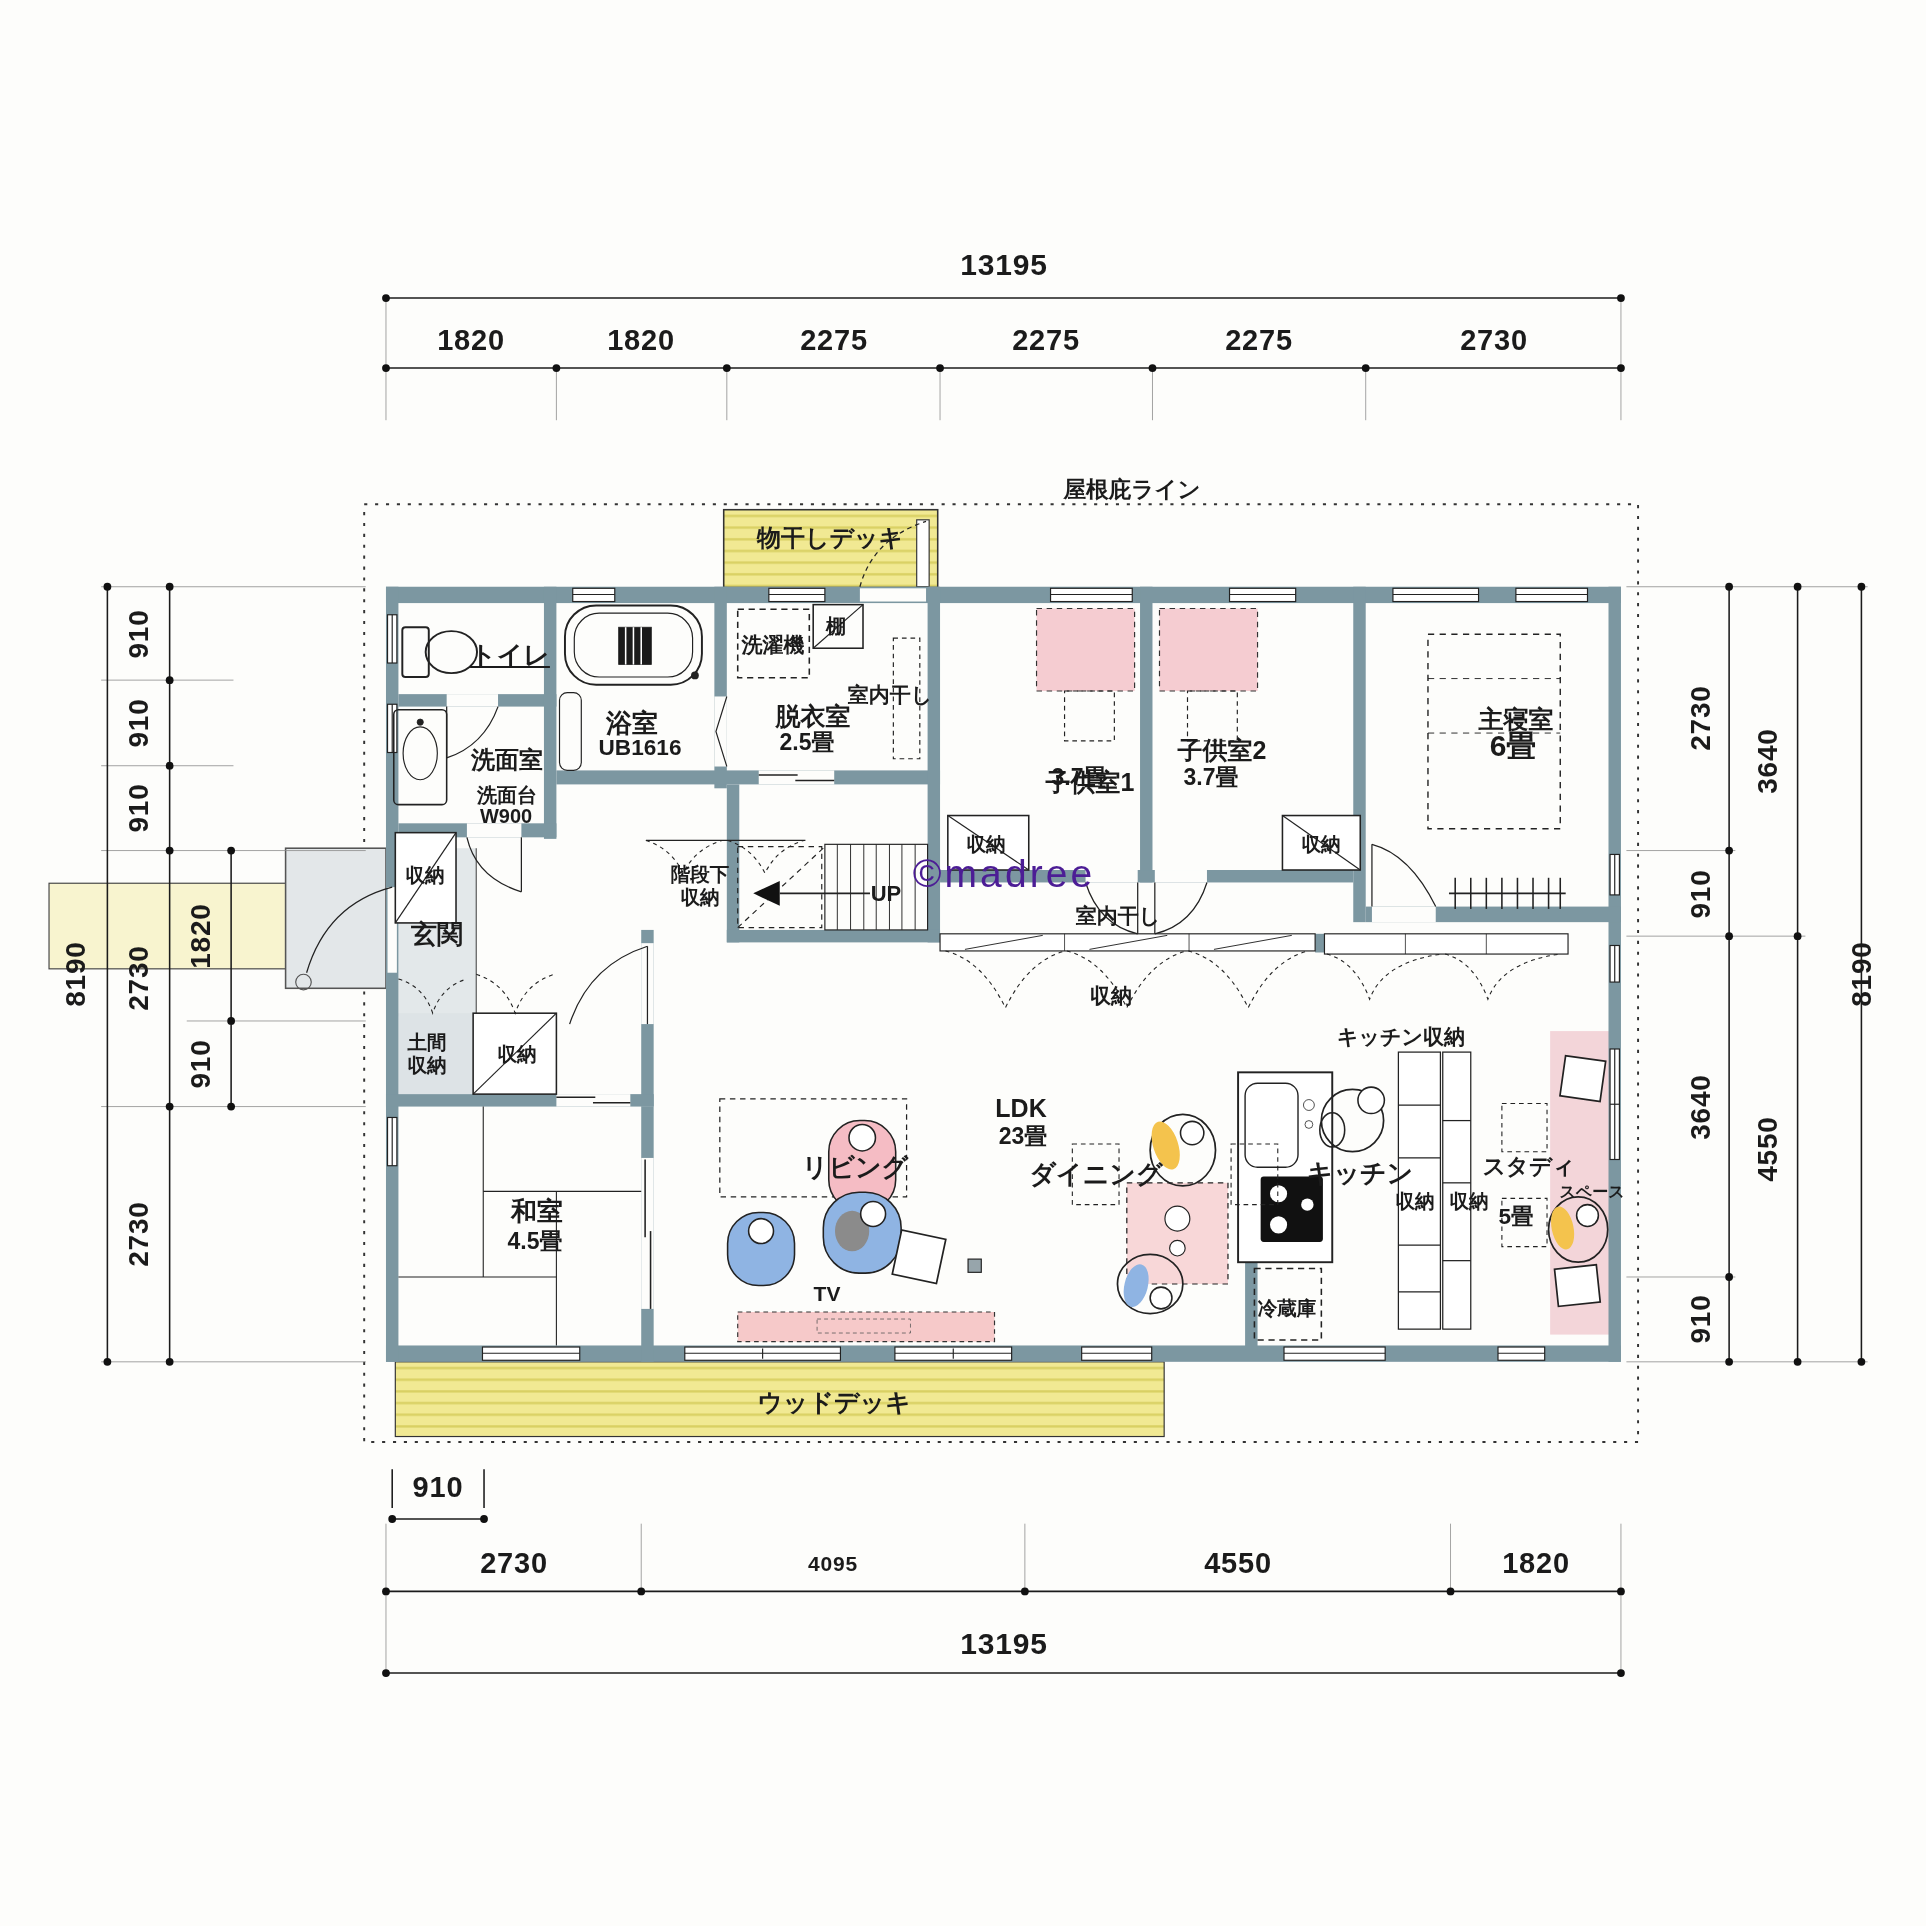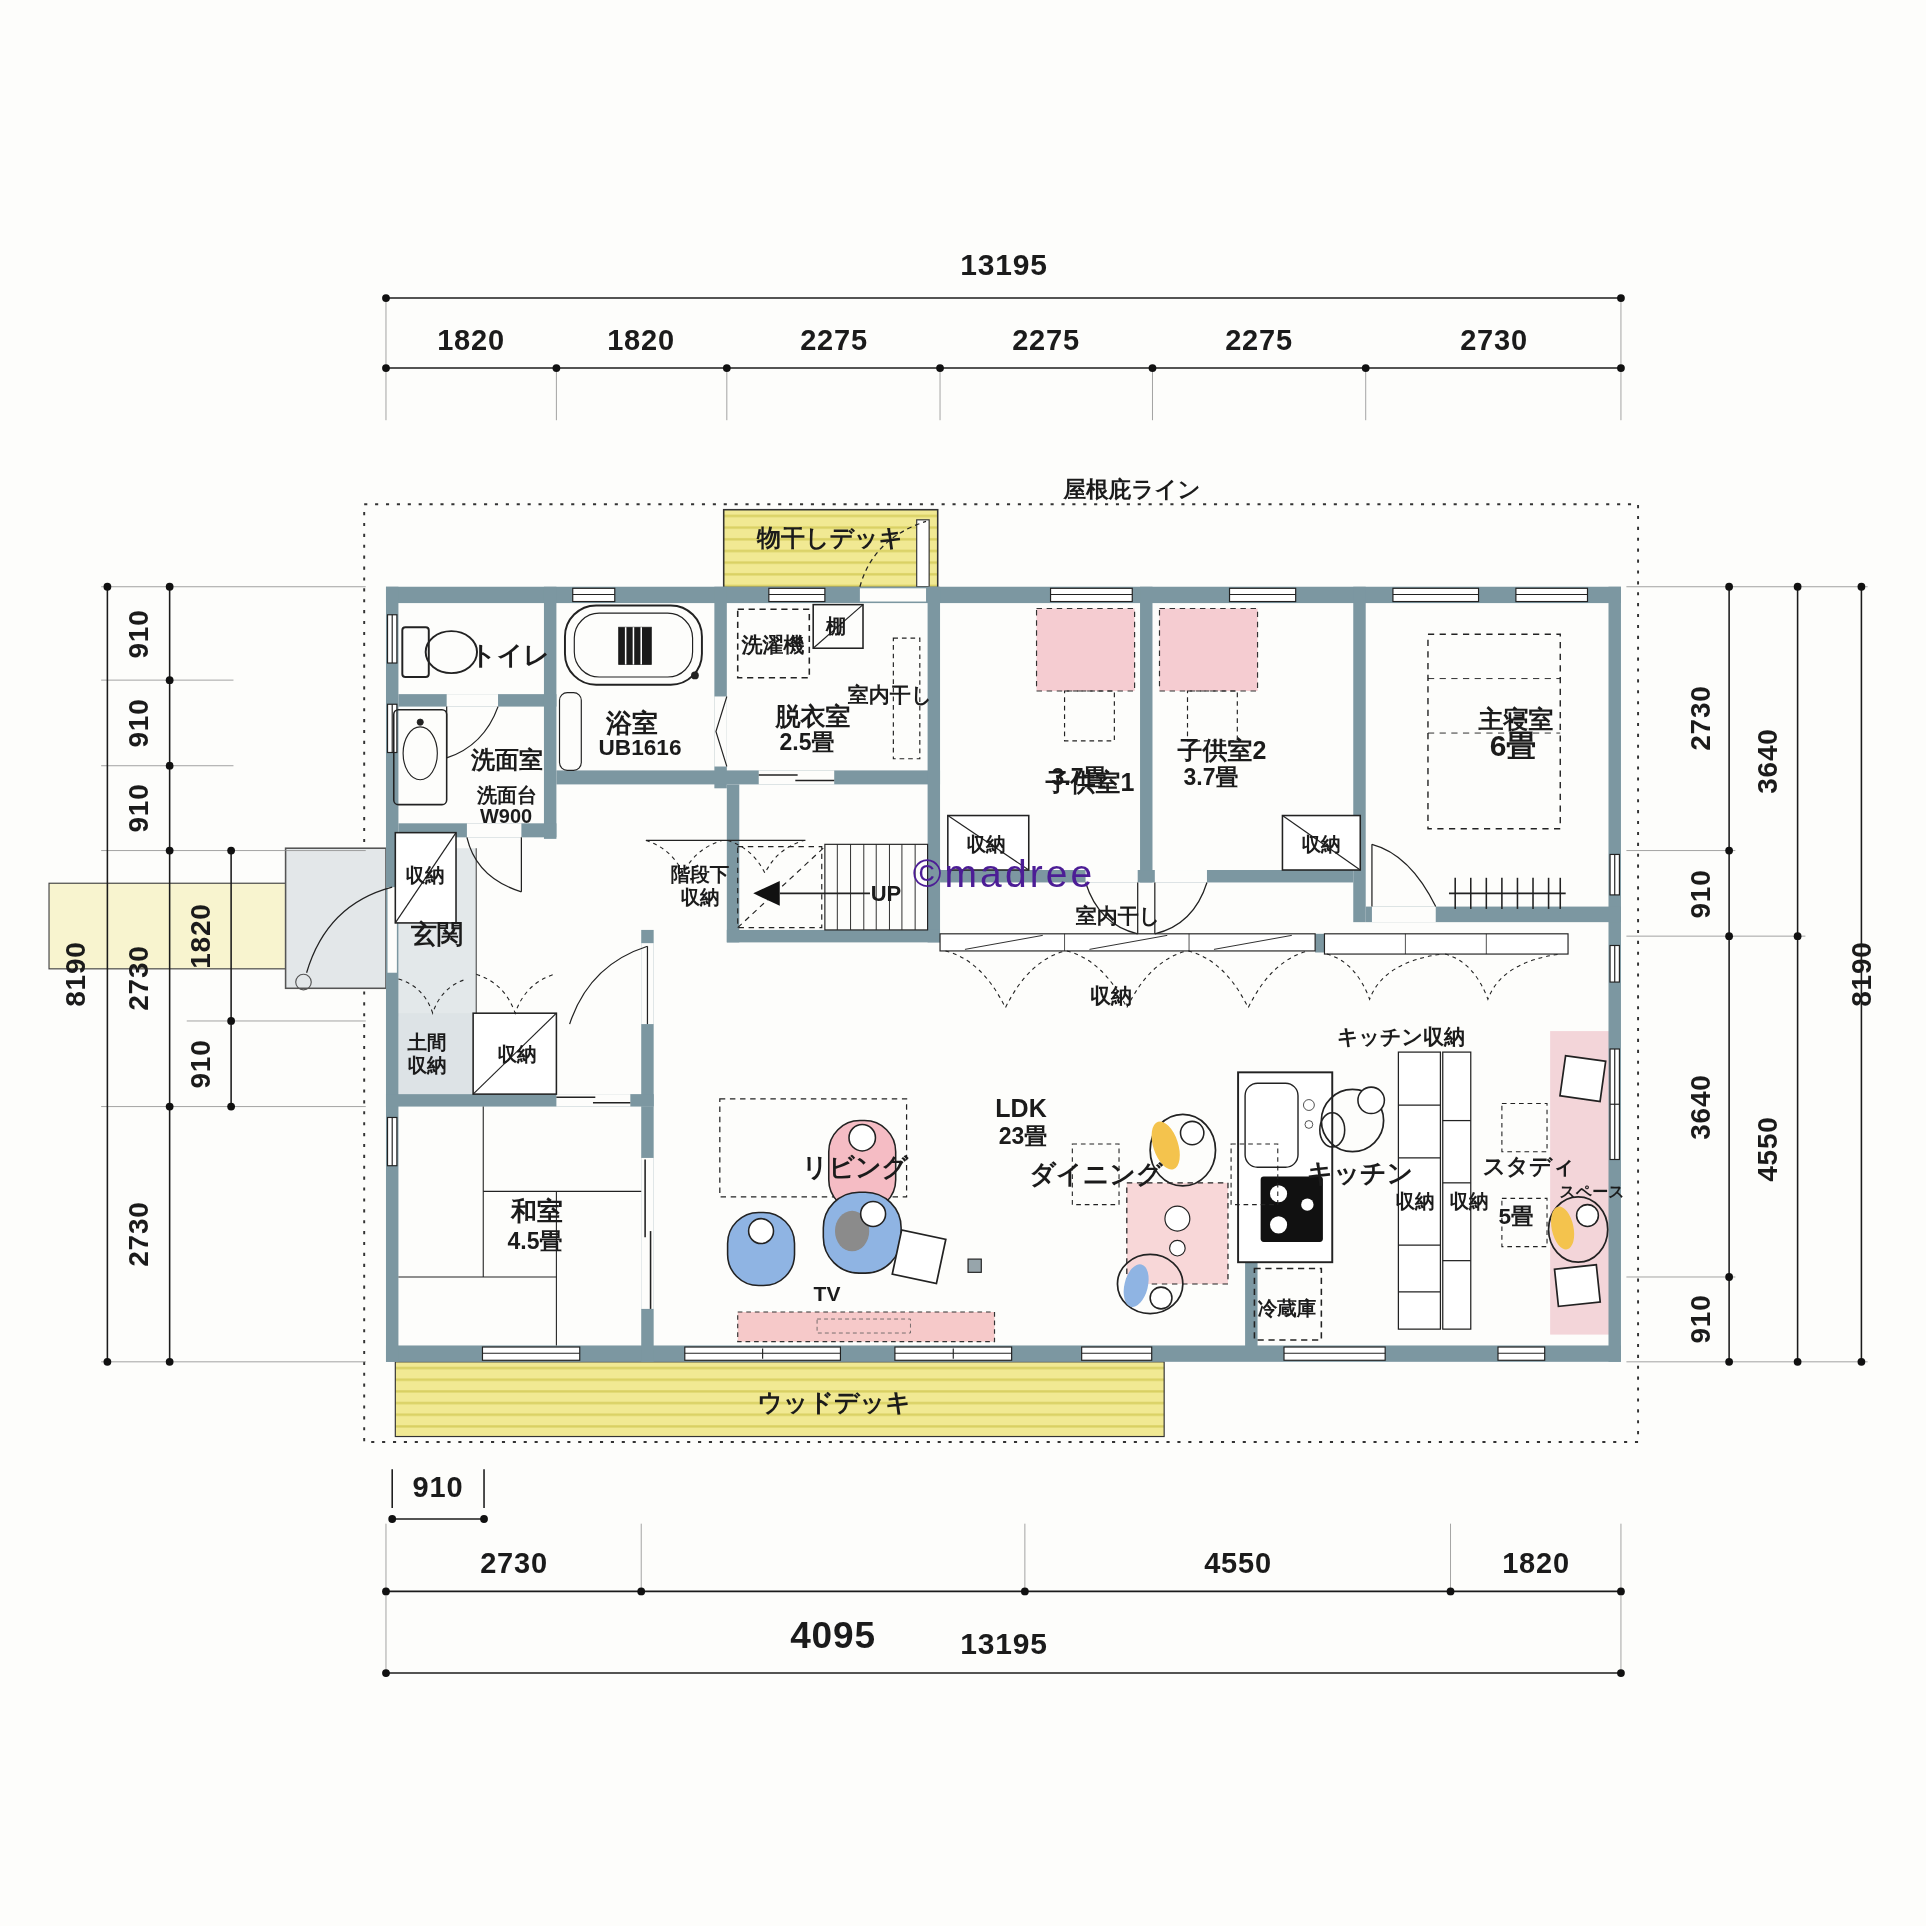--- a/index.html
+++ b/index.html
@@ -504,40 +504,40 @@
   <div class="lbl wm" style="left:1004px;top:873px;font-size:39px;color:#4c1d95;">©madree</div>
 <div class="lbl dim" style="left: 1004px; top: 265px; font-size: 30px;">13195</div>
       <div class="lbl dim" style="left: 471px; top: 340px; font-size: 29px;">1820</div>
       <div class="lbl dim" style="left: 641px; top: 340px; font-size: 29px;">1820</div>
       <div class="lbl dim" style="left: 834px; top: 340px; font-size: 29px;">2275</div>
       <div class="lbl dim" style="left: 1046px; top: 340px; font-size: 29px;">2275</div>
       <div class="lbl dim" style="left: 1259px; top: 340px; font-size: 29px;">2275</div>
       <div class="lbl dim" style="left: 1494px; top: 340px; font-size: 29px;">2730</div>
       <div class="lbl dim" style="left: 438px; top: 1487px; font-size: 29px;">910</div>
       <div class="lbl dim" style="left: 514px; top: 1563px; font-size: 29px;">2730</div>
-      <div class="lbl dim" style="left: 833px; top: 1635px; font-size: 37px;">4095</div>
+      <div class="lbl dim" style="left: 833px; top: 1563px; font-size: 21px;">4095</div>
       <div class="lbl dim" style="left: 1238px; top: 1563px; font-size: 29px;">4550</div>
       <div class="lbl dim" style="left: 1536px; top: 1563px; font-size: 29px;">1820</div>
       <div class="lbl dim" style="left: 1004px; top: 1644px; font-size: 30px;">13195</div>
       <div class="lbl rot dim" style="left: 139px; top: 634px; font-size: 28px;">910</div>
       <div class="lbl rot dim" style="left: 139px; top: 723px; font-size: 28px;">910</div>
       <div class="lbl rot dim" style="left: 139px; top: 808px; font-size: 28px;">910</div>
       <div class="lbl rot dim" style="left: 139px; top: 978px; font-size: 28px;">2730</div>
       <div class="lbl rot dim" style="left: 139px; top: 1234px; font-size: 28px;">2730</div>
       <div class="lbl rot dim" style="left: 76px; top: 974px; font-size: 28px;">8190</div>
       <div class="lbl rot dim" style="left: 201px; top: 936px; font-size: 28px;">1820</div>
       <div class="lbl rot dim" style="left: 201px; top: 1064px; font-size: 28px;">910</div>
       <div class="lbl rot dim" style="left: 1701px; top: 718px; font-size: 28px;">2730</div>
       <div class="lbl rot dim" style="left: 1701px; top: 894px; font-size: 28px;">910</div>
       <div class="lbl rot dim" style="left: 1701px; top: 1107px; font-size: 28px;">3640</div>
       <div class="lbl rot dim" style="left: 1701px; top: 1319px; font-size: 28px;">910</div>
       <div class="lbl rot dim" style="left: 1768px; top: 761px; font-size: 28px;">3640</div>
       <div class="lbl rot dim" style="left: 1768px; top: 1149px; font-size: 28px;">4550</div>
       <div class="lbl rot dim" style="left: 1862px; top: 974px; font-size: 28px;">8190</div>
-      <div class="lbl" style="left: 510px; top: 655px; font-size: 26px;">トイレ</div>
+      <div class="lbl" style="left: 510px; top: 655px; font-size: 26px; text-decoration: underline;">トイレ</div>
       <div class="lbl" style="left: 632px; top: 723px; font-size: 26px;">浴室</div>
       <div class="lbl" style="left: 640px; top: 748px; font-size: 22.6px;">UB1616</div>
       <div class="lbl" style="left: 507px; top: 760px; font-size: 24px;">洗面室</div>
       <div class="lbl" style="left: 507px; top: 795px; font-size: 20px;">洗面台</div>
       <div class="lbl" style="left: 506px; top: 816px; font-size: 20px;">W900</div>
       <div class="lbl" style="left: 813px; top: 716px; font-size: 25px;">脱衣室</div>
       <div class="lbl" style="left: 807px; top: 742px; font-size: 23px;">2.5畳</div>
       <div class="lbl" style="left: 1090px; top: 750px; font-size: 25px; margin-top: 32px;">子供室1</div>
       <div class="lbl" style="left: 1079px; top: 777px; font-size: 23px;">3.7畳</div>
       <div class="lbl" style="left: 1222px; top: 750px; font-size: 25px;">子供室2</div>

